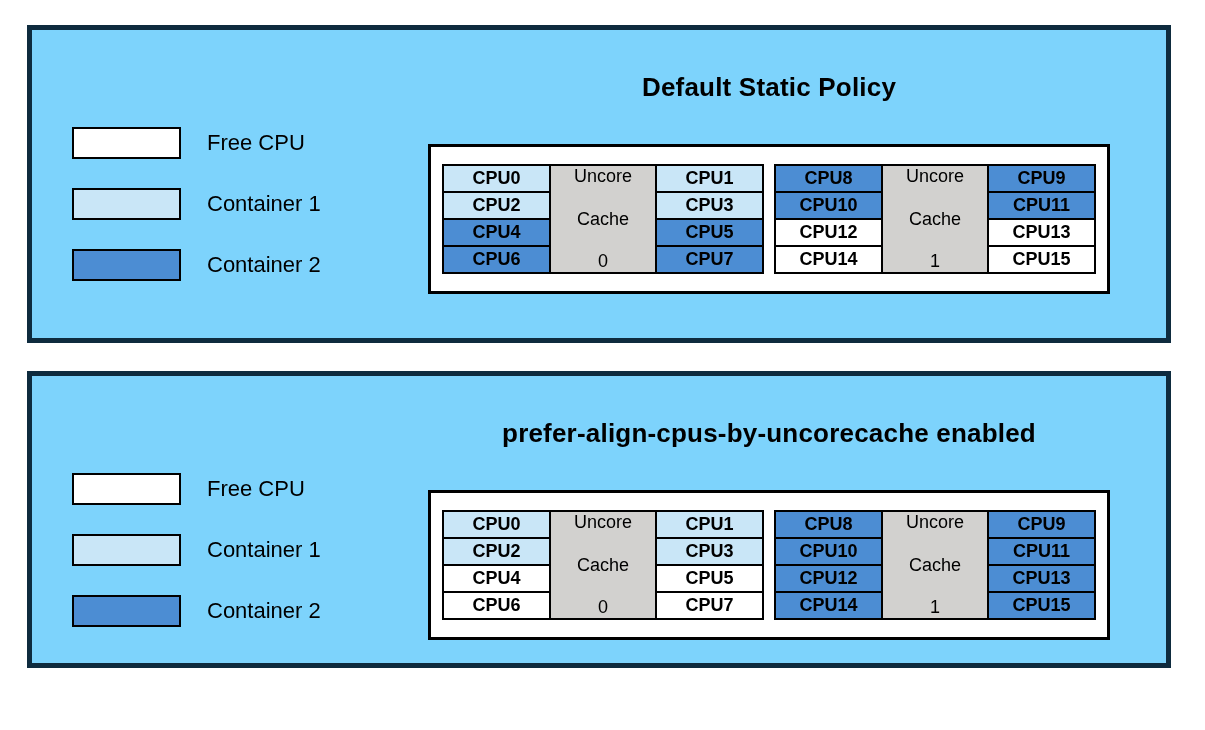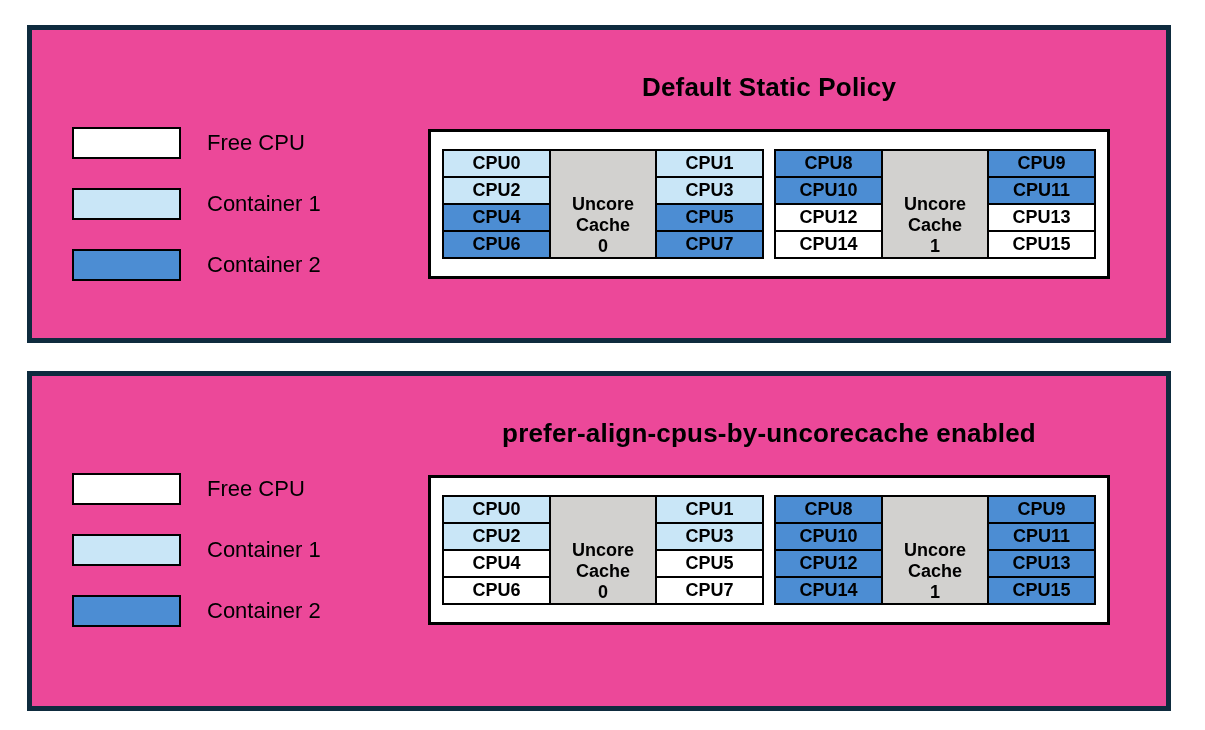--- a/index.html
+++ b/index.html
@@ -10,25 +10,25 @@
     height: 730px;
     background: #ffffff;
     overflow: hidden;
   }
   .panel {
     position: absolute;
     left: 27px;
     width: 1144px;
     height: 318px;
     border: 5px solid #0E2B3E;
-    background: #ec4899;
+    background: #7dd3fc;
     box-sizing: border-box;
   }
   .panel.p0 { top: 25px; }
-  .panel.p1 { top: 371px; height: 340px; }
+  .panel.p1 { top: 371px; height: 297px; }
   .panel-title {
     position: absolute;
     left: 396px;
     top: 42px;
     width: 682px;
     margin: 0;
     text-align: center;
     font-size: 26px;
     font-weight: bold;
     color: #000000;
@@ -55,21 +55,21 @@
   .legend-label {
     margin-left: 26px;
     font-size: 22px;
     font-weight: normal;
     color: #000000;
     white-space: nowrap;
   }
   .diagram {
     position: absolute;
     left: 396px;
-    top: 99px;
+    top: 114px;
     width: 682px;
     height: 150px;
     border: 3px solid #000000;
     box-sizing: border-box;
     background: #ffffff;
     display: flex;
     align-items: center;
     justify-content: center;
     gap: 10px;
   }
@@ -90,24 +90,24 @@
   .cell + .cell { margin-top: -2px; text-align: center; }
   .uncore {
     width: 108px;
     margin-left: -2px;
     margin-right: -2px;
     border: 2px solid #000000;
     box-sizing: border-box;
     display: flex;
     flex-direction: column;
     align-items: center;
-    justify-content: flex-end;
+    justify-content: space-between;
     text-align: center;
     font-size: 18px;
-    font-weight: bold;
+    font-weight: normal;
     color: #000000;
     line-height: 21px;
   }
 </style>
 </head>
 <body>
 
 <div class="canvas">
 
   <section class="panel p0">

